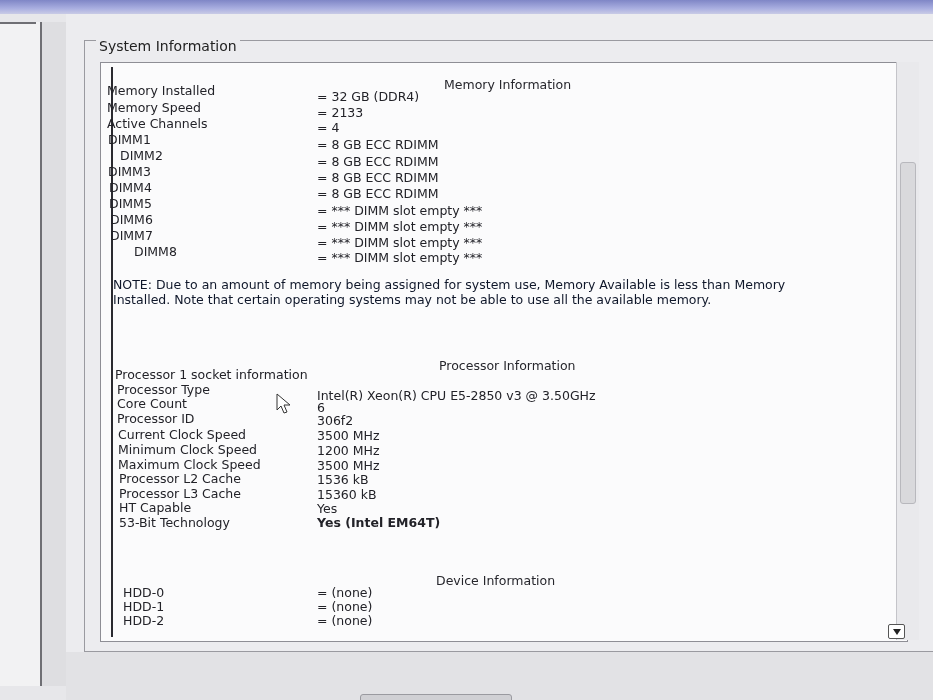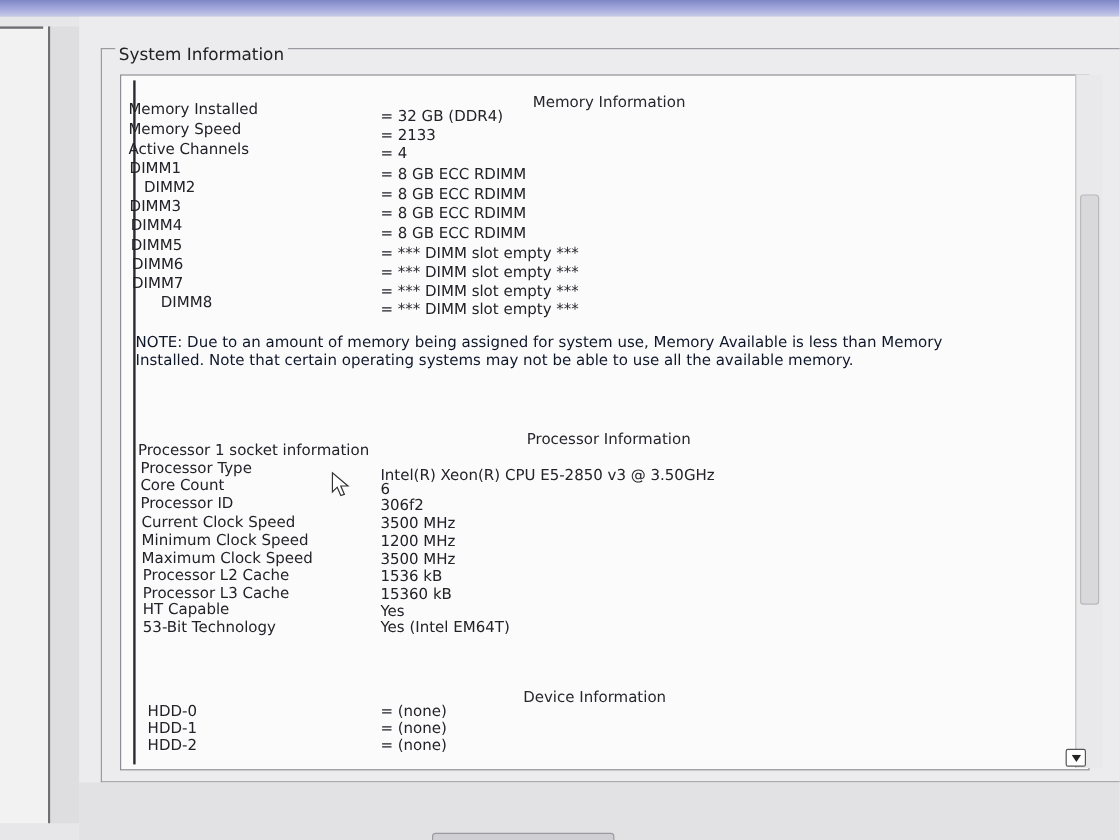--- a/index.html
+++ b/index.html
@@ -179,21 +179,21 @@
   <div class="row" style="left:12px; top:423px;">
     <span class="label">Processor L3 Cache</span>
     <span class="value" style="left:204px; top:1px;">15360 kB</span>
   </div>
   <div class="row" style="left:12px; top:437px;">
     <span class="label">HT Capable</span>
     <span class="value" style="left:204px; top:1px;">Yes</span>
   </div>
   <div class="row" style="left:12px; top:452px;">
     <span class="label">53-Bit Technology</span>
-    <span class="value" style="left:204px; top:0px;">Yes (Intel EM64T)</span>
+    <span class="value" style="left:204px; top:0px;font-weight:bold;">Yes (Intel EM64T)</span>
   </div>
 
   <div class="section-title" style="left:335px; top:510px;">Device Information</div>
   <div class="row" style="left:16px; top:522px;">
     <span class="label">HDD-0</span>
     <span class="value" style="left:200px;">= (none)</span>
   </div>
   <div class="row" style="left:16px; top:536px;">
     <span class="label">HDD-1</span>
     <span class="value" style="left:200px;">= (none)</span>

